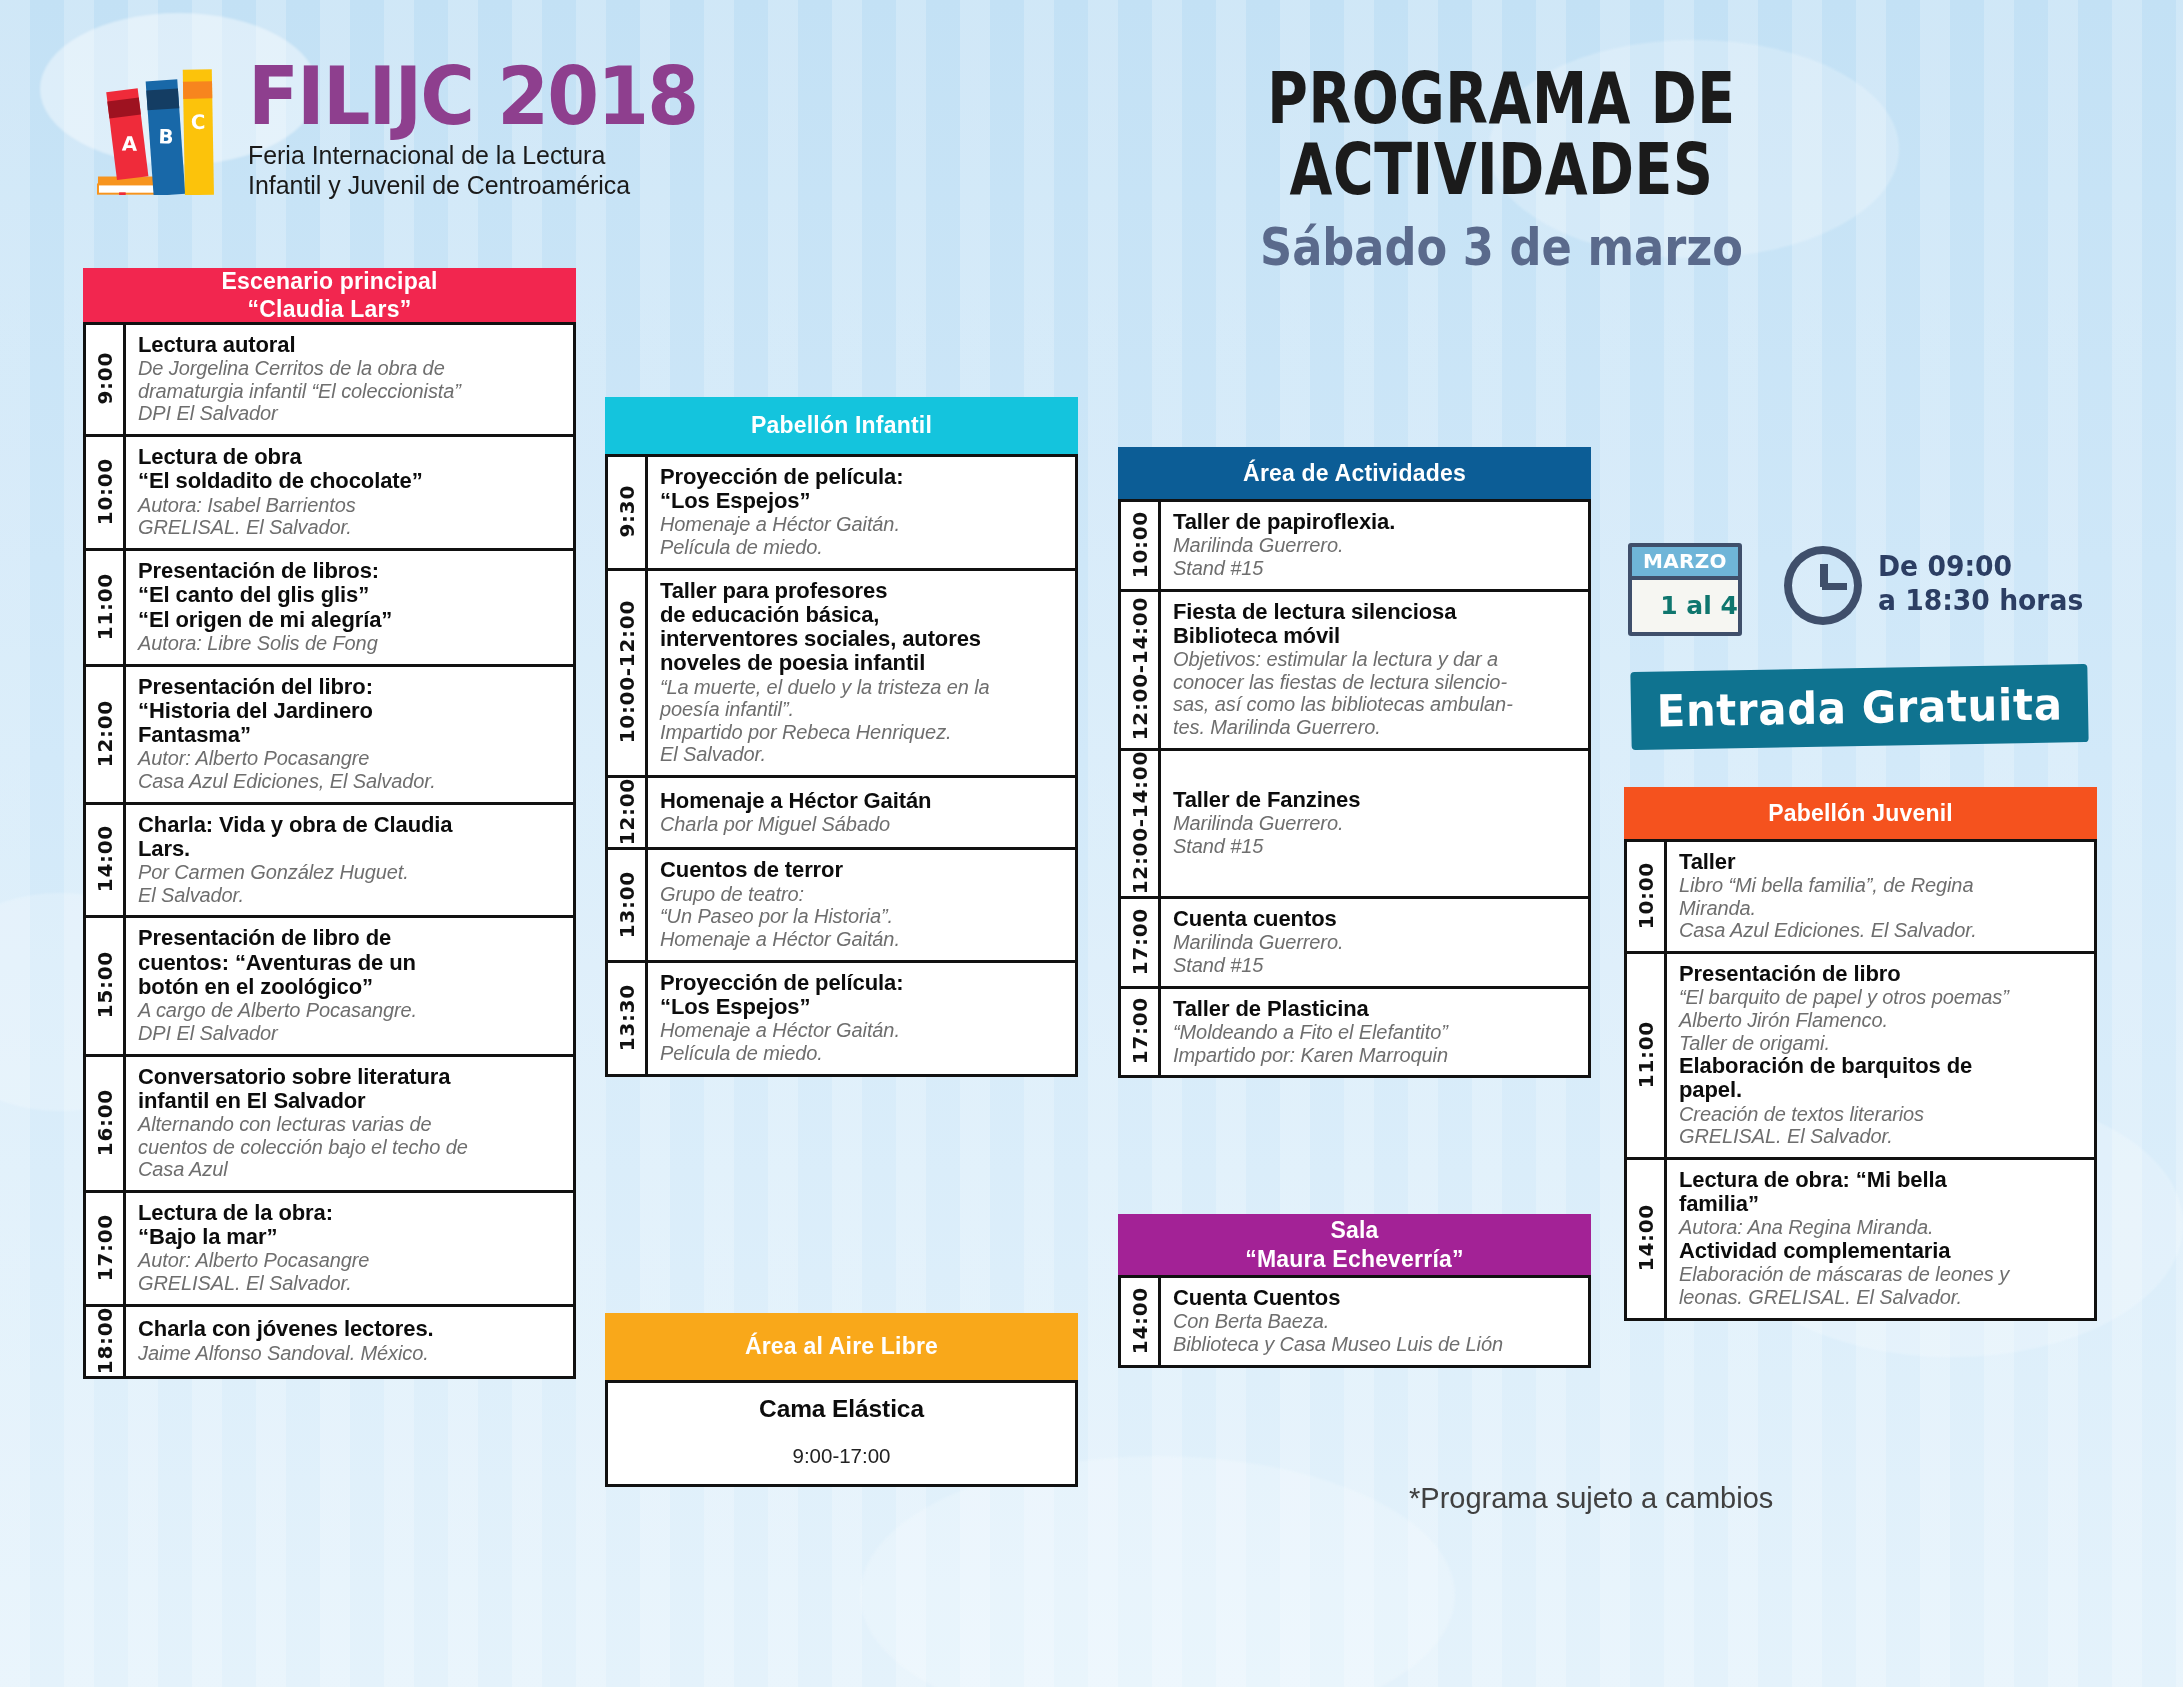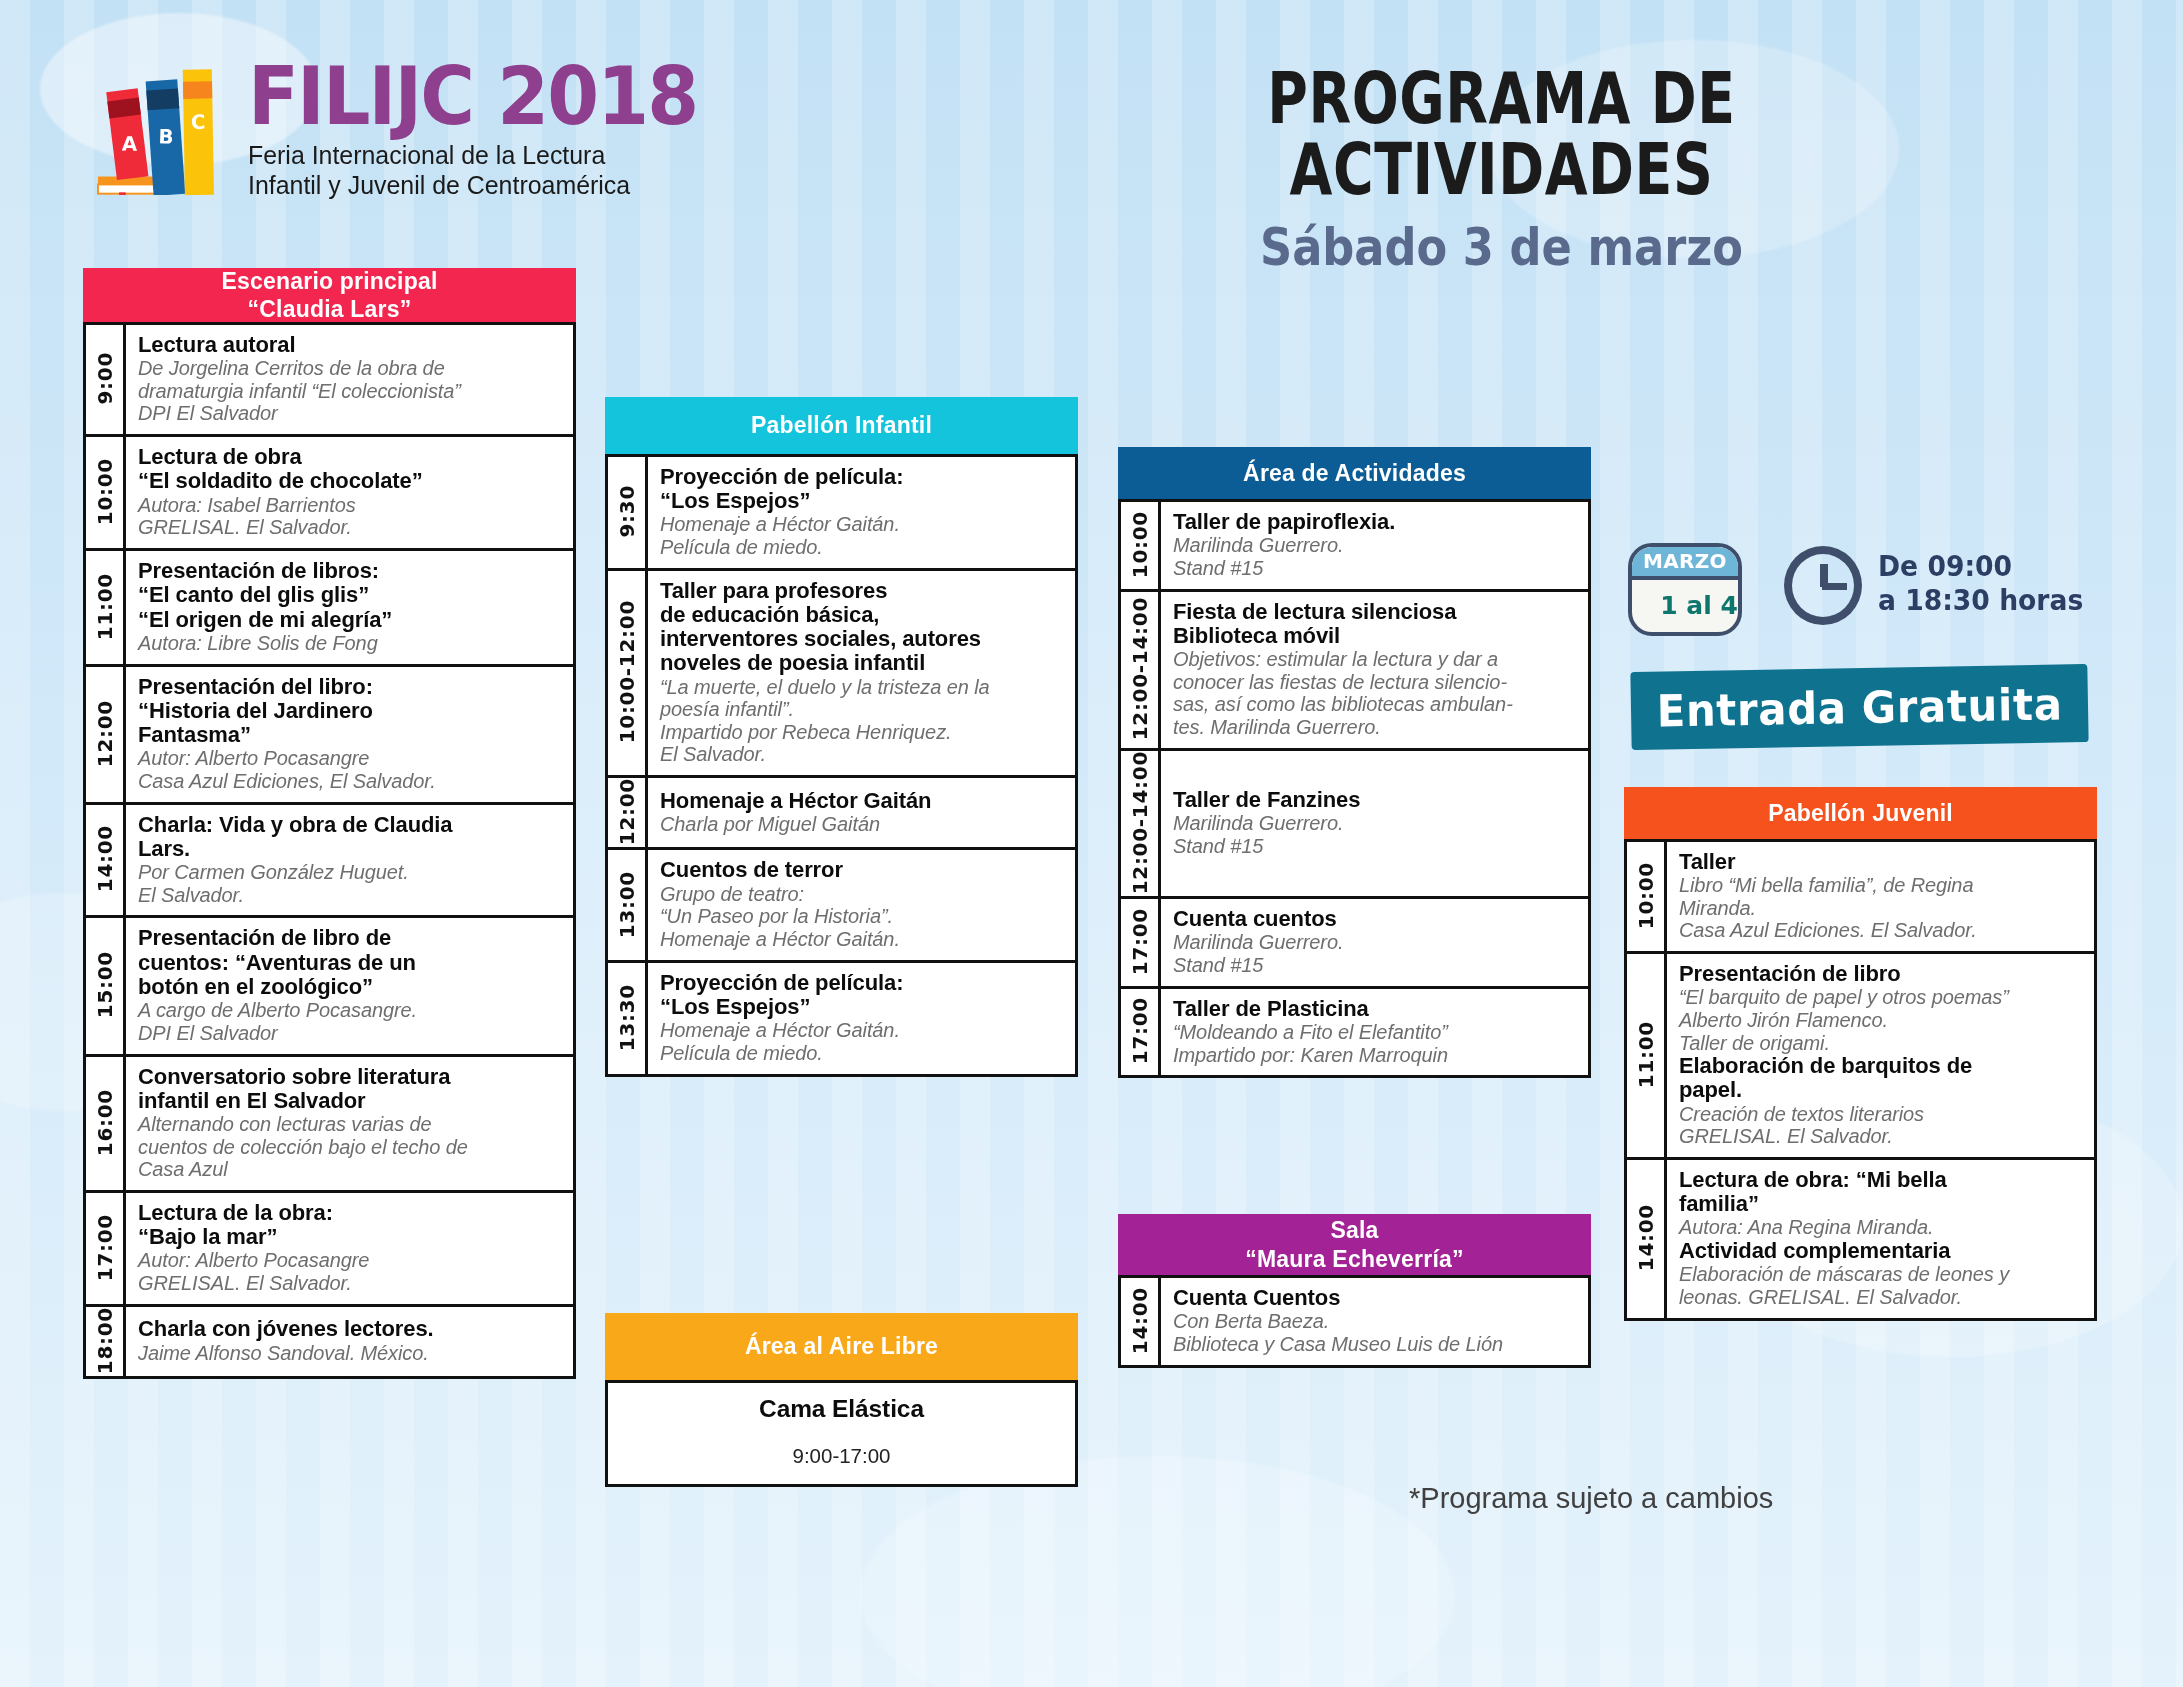--- a/index.html
+++ b/index.html
@@ -103,21 +103,21 @@
   .centerbox{text-align:center;padding:13.2px 6.6px 16px 6.6px;}
   .centerbox .e-title{font-size:24.5px;}
   .centerbox .cb-time{font-size:20.5px;color:#222;margin-top:21px;font-family:"Liberation Sans",sans-serif;}
 
   
   #venue{position:absolute;left:1608px;top:437px;width:490px;text-align:center;}
   #venue .vline{font-size:30px;font-weight:bold;color:#2c3e63;line-height:1.16;
     font-family:"DejaVu Sans",sans-serif;transform:scaleX(0.93);}
   #infobar{position:absolute;left:1628px;top:543px;width:476px;height:93px;}
   #cal{position:absolute;left:0;top:0;width:106px;height:85px;
-       border:4.6px solid #3f4f6b;border-radius:24px;overflow:hidden;background:#f6f6f2;}
+       border:4.6px solid #3f4f6b;border-radius:3px;overflow:hidden;background:#f6f6f2;}
   #cal-top{background:#6fb5d8;color:#fff;font-weight:bold;font-size:20px;
     text-align:center;padding:2px 0 3.3px 0;font-family:"DejaVu Sans",sans-serif;
     border-bottom:4px solid #3f4f6b;letter-spacing:0.3px;}
   #cal-body{color:#0f766e;font-weight:bold;font-size:25px;text-align:center;
     padding-top:10.6px;font-family:"DejaVu Sans",sans-serif;padding-left:28px;}
   #clock{position:absolute;left:156px;top:2.6px;width:78px;height:79px;
     border:8.6px solid #3f4f6b;border-radius:50%;box-sizing:border-box;}
   #clock .hand-h{position:absolute;left:28.4px;top:10.6px;width:7.3px;height:22.5px;background:#3f4f6b;}
   #clock .hand-m{position:absolute;left:30px;top:29px;width:25px;height:7.3px;background:#3f4f6b;}
   #hours{position:absolute;left:250px;top:6.6px;font-size:28px;font-weight:bold;color:#2c3e63;
@@ -268,21 +268,21 @@
             <td class="tcell-time"><span class="trot">10:00-12:00</span></td>
             <td class="tcell-body">
               <div class="e-title">Taller para profesores<br>de educación básica,<br>interventores sociales, autores<br>noveles de poesia infantil</div>
               <div class="e-sub">“La muerte, el duelo y la tristeza en la<br>poesía infantil”.<br>Impartido por Rebeca Henriquez.<br>El Salvador.</div>
             </td>
           </tr>
           <tr>
             <td class="tcell-time"><span class="trot">12:00</span></td>
             <td class="tcell-body">
               <div class="e-title">Homenaje a Héctor Gaitán</div>
-              <div class="e-sub">Charla por Miguel Gaitán</div>
+              <div class="e-sub">Charla por Miguel Sábado</div>
             </td>
           </tr>
           <tr>
             <td class="tcell-time"><span class="trot">13:00</span></td>
             <td class="tcell-body">
               <div class="e-title">Cuentos de terror</div>
               <div class="e-sub">Grupo de teatro:<br>“Un Paseo por la Historia”.<br>Homenaje a Héctor Gaitán.</div>
             </td>
           </tr>
           <tr>

